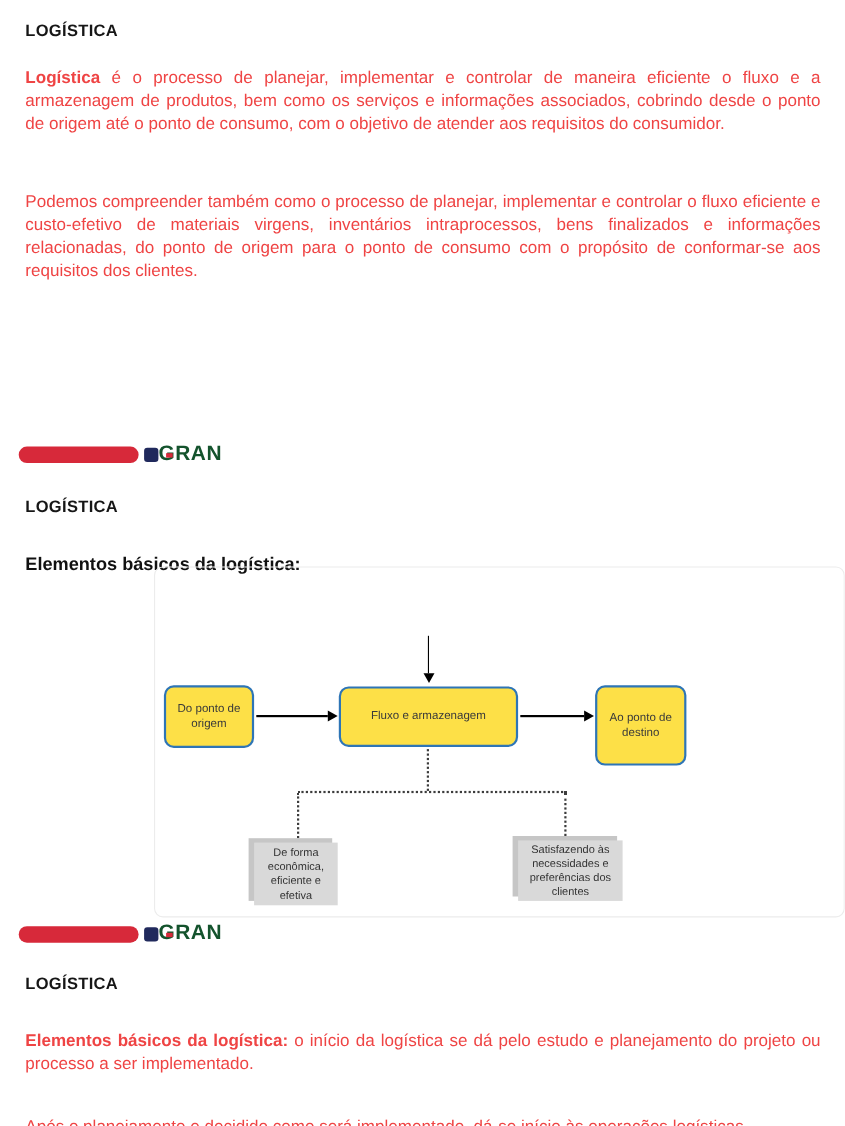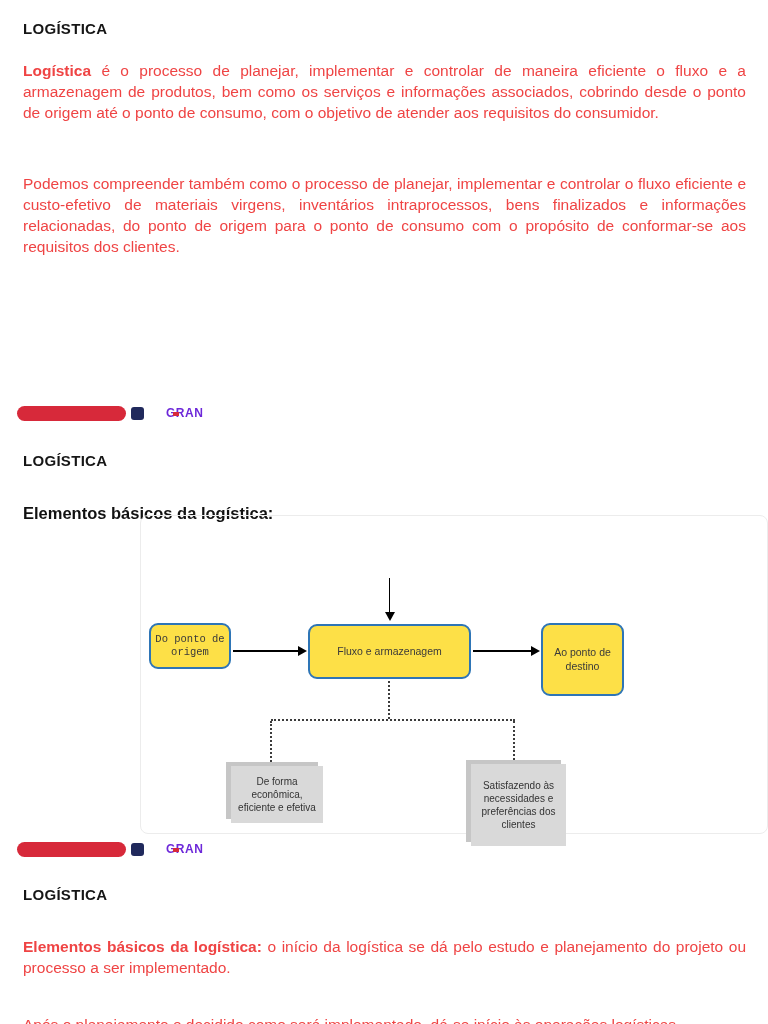--- a/index.html
+++ b/index.html
@@ -10,21 +10,21 @@
   .abs{position:absolute;}
   .h1{font-size:15px;font-weight:700;letter-spacing:.3px;color:#161616;}
   .para{width:723px;font-size:15.5px;line-height:21px;text-align:justify;color:#ef4444;}
   .para b{font-weight:700;}
   .subhead{font-size:16.5px;font-weight:700;color:#111;}
 
   
   .logo{display:flex;align-items:center;height:16px;}
   .logo-pill{width:109px;height:15px;background:#d7293a;border-radius:8px;}
   .logo-square{width:13px;height:13px;background:#20295c;border-radius:3px;margin-left:5px;}
-  .logo-text{margin-left:22px;font-size:12px;font-weight:800;color:#6d28d9;letter-spacing:.5px;position:relative;line-height:16px;}
+  .logo-text{margin-left:0;font-size:19px;font-weight:800;color:#14532d;letter-spacing:.5px;position:relative;line-height:16px;}
   .logo-text::after{content:"";position:absolute;left:7px;top:7px;width:6px;height:3.5px;background:#d7293a;}
 
   
   .frame{left:140px;top:515px;width:626px;height:317px;border:1px solid #ececec;border-radius:8px;}
 
   .dbox{position:absolute;display:flex;align-items:center;justify-content:center;text-align:center;box-sizing:border-box;}
   .box-pink{background:#eedbdb;border:2px solid #aa8a8a;border-radius:10px;font-weight:700;font-size:11px;line-height:1.3;color:#1a1a1a;padding:2px 6px;}
   .box-blue{background:#fde047;border:2px solid #2e75b6;border-radius:9px;font-size:10.5px;line-height:1.25;color:#3a3a3a;padding:2px 4px;}
   .box-gray{background:#d9d9d9;box-shadow:-5px -4px 0 #c6c6c6;font-size:10px;line-height:1.3;color:#333;padding:2px 4px;}
 
@@ -53,41 +53,41 @@
 <div class="abs h1" style="left:23px;top:452px;">LOGÍSTICA</div>
 
 <div class="abs subhead" style="left:23px;top:504px;">Elementos básicos da logística:</div>
 
 <div class="abs frame">
 
 
   <div class="vline" style="left:248px;top:62px;height:34px;"></div>
   <div class="head-down" style="left:244px;top:96px;"></div>
 
-  <div class="dbox box-blue" style="left:8px;top:107px;width:82px;height:46px;font-family:Liberation Mono, monospace;">Do ponto de origem</div>
+  <div class="dbox box-blue" style="left:8px;top:107px;width:82px;height:57px;">Do ponto de origem</div>
 
   <div class="hline" style="left:92px;top:134px;width:65px;"></div>
   <div class="head-right" style="left:157px;top:130px;"></div>
 
   <div class="dbox box-blue" style="left:167px;top:108px;width:163px;height:55px;">
     <div><span>Fluxo e armazenagem</span><br></div>
   </div>
 
   <div class="hline" style="left:332px;top:134px;width:58px;"></div>
   <div class="head-right" style="left:390px;top:130px;"></div>
 
   <div class="dbox box-blue" style="left:400px;top:107px;width:83px;height:73px;">Ao ponto de destino</div>
 
   <div class="dot-v" style="left:247px;top:165px;height:38px;"></div>
   <div class="dot-h" style="left:130px;top:203px;width:244px;"></div>
   <div class="dot-v" style="left:129px;top:205px;height:45px;"></div>
   <div class="dot-v" style="left:372px;top:205px;height:43px;"></div>
 
-  <div class="dbox box-gray" style="left:90px;top:250px;width:92px;height:57px;">De forma econômica, eficiente e efetiva</div>
-  <div class="dbox box-gray" style="left:330px;top:248px;width:95px;height:82px;">Satisfazendo às necessidades e preferências dos clientes</div>
+  <div class="dbox box-gray" style="left:90px;top:250px;width:76px;height:57px;">De forma econômica, eficiente e efetiva</div>
+  <div class="dbox box-gray" style="left:330px;top:248px;width:95px;height:55px;">Satisfazendo às necessidades e preferências dos clientes</div>
 
 </div>
 
 <div class="abs logo" style="left:17px;top:841px;">
   <div class="logo-pill"></div>
   <div class="logo-square"></div>
   <div class="logo-text">GRAN</div>
 </div>
 
 <div class="abs h1" style="left:23px;top:886px;">LOGÍSTICA</div>

